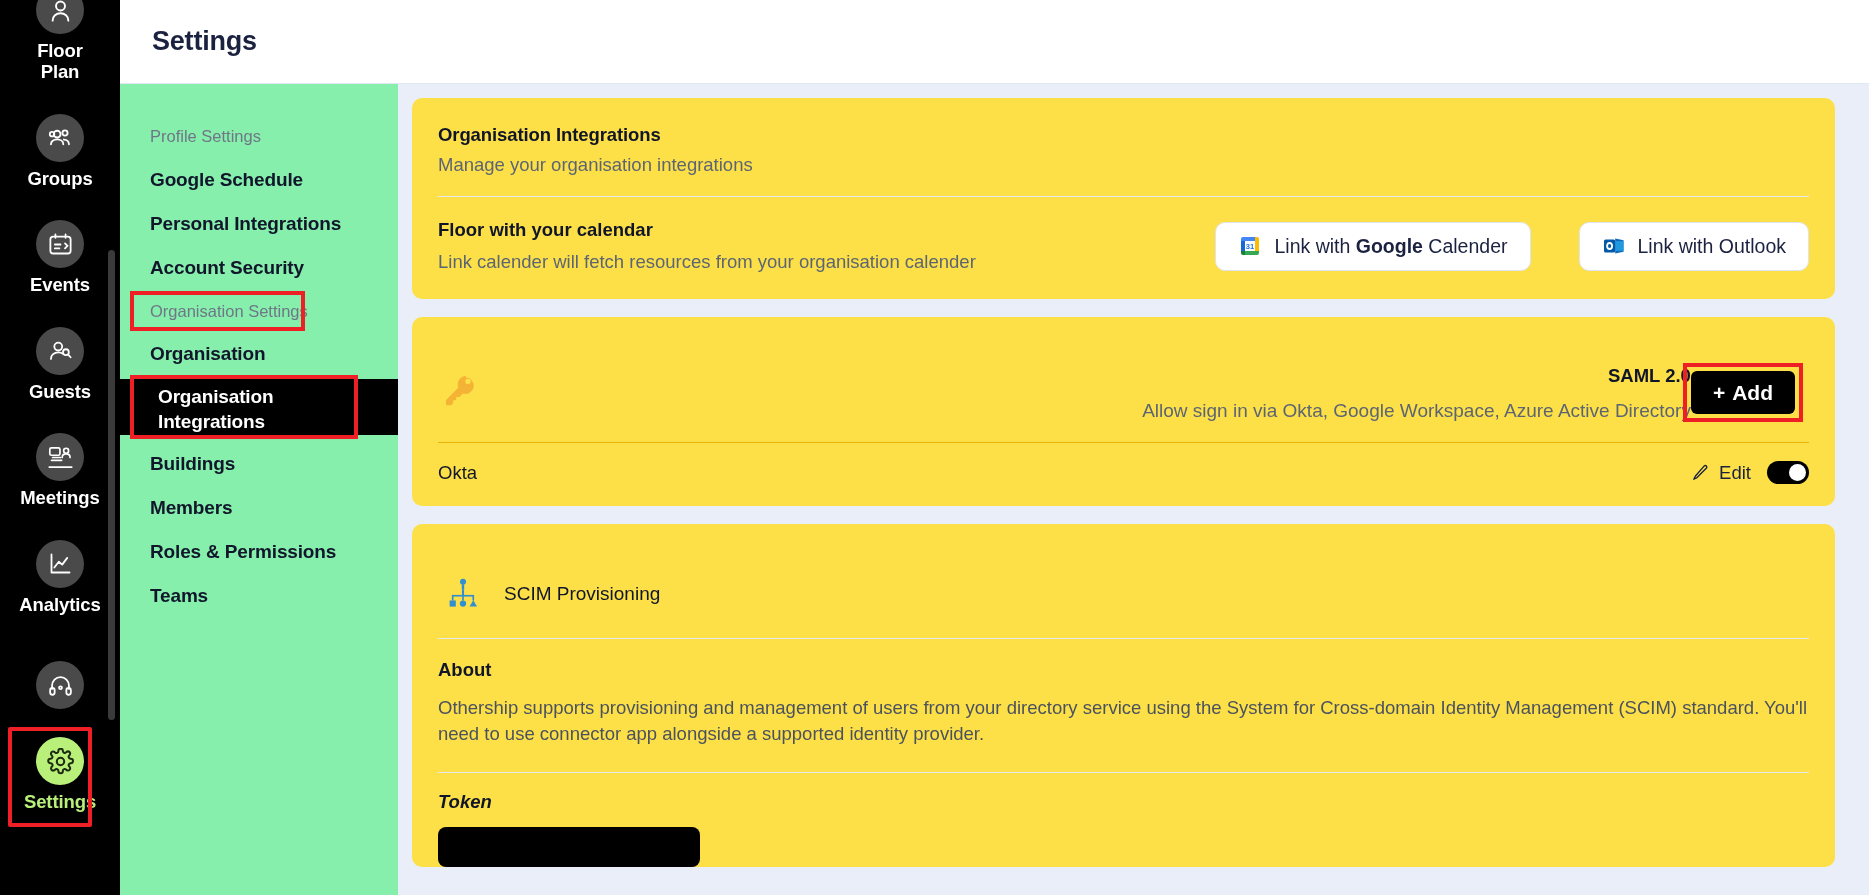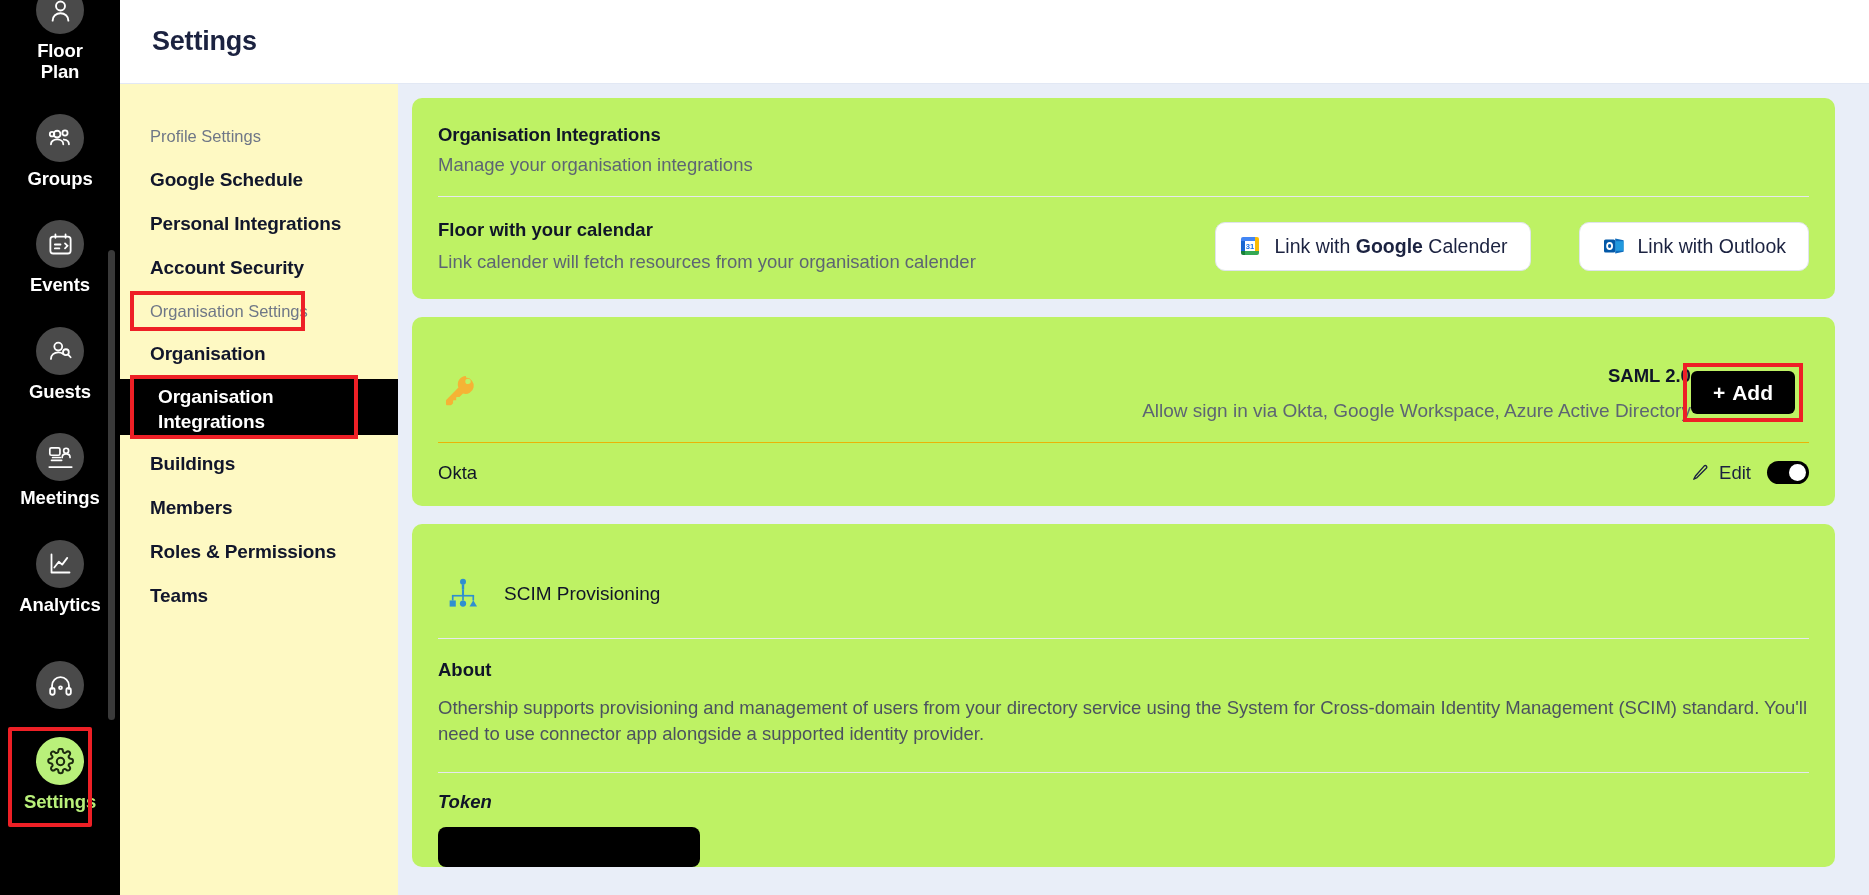--- a/index.html
+++ b/index.html
@@ -61,21 +61,21 @@
     border-bottom: 1px solid #e2e8f4;
   }
   .page-title {
     font-size: 27px; font-weight: 700; color: #1b2240; letter-spacing: -0.2px;
   }
 
   .body-row { flex: 1 1 auto; display: flex; min-height: 0; background: #e9eef8; }
 
   
   .subnav {
-    width: 278px; flex: 0 0 278px; background: #fef9c3;
+    width: 278px; flex: 0 0 278px; background: #86efac;
     padding-top: 38px; position: relative;
   }
   .subnav-group-title {
     font-size: 16.5px; color: #6f7787; padding: 0 0 0 30px;
     height: 28px; line-height: 28px; font-weight: 400;
   }
   .subnav-item {
     font-size: 19px; font-weight: 700; color: #11162b;
     padding: 0 0 0 30px; height: 34px; line-height: 34px;
     cursor: pointer; letter-spacing: -0.15px;
@@ -88,21 +88,21 @@
     width: 100%; display: flex; flex-direction: column; justify-content: center;
   }
   .group-hl-wrap { position: relative; }
 
   
   .main {
     flex: 1 1 auto; background: #e9eef8; padding: 14px 34px 0 14px;
     overflow: hidden; min-width: 0;
   }
   .card {
-    background: #bef264; border-radius: 10px; width: 100%;
+    background: #fde047; border-radius: 10px; width: 100%;
     margin-bottom: 18px; position: relative;
   }
   .card-pad { padding: 26px 26px 0 26px; }
 
   .card-title { font-size: 18.5px; font-weight: 700; color: #101528; letter-spacing: -0.1px; }
   .card-sub { font-size: 18.5px; color: #5d6573; margin-top: 8px; }
   .divider { height: 1px; background: #e6e8ef; margin: 20px 0 0 0; }
 
   .cal-row { display: flex; align-items: center; justify-content: space-between; padding: 22px 0 26px 0; }
   .cal-left { display: flex; flex-direction: column; }

